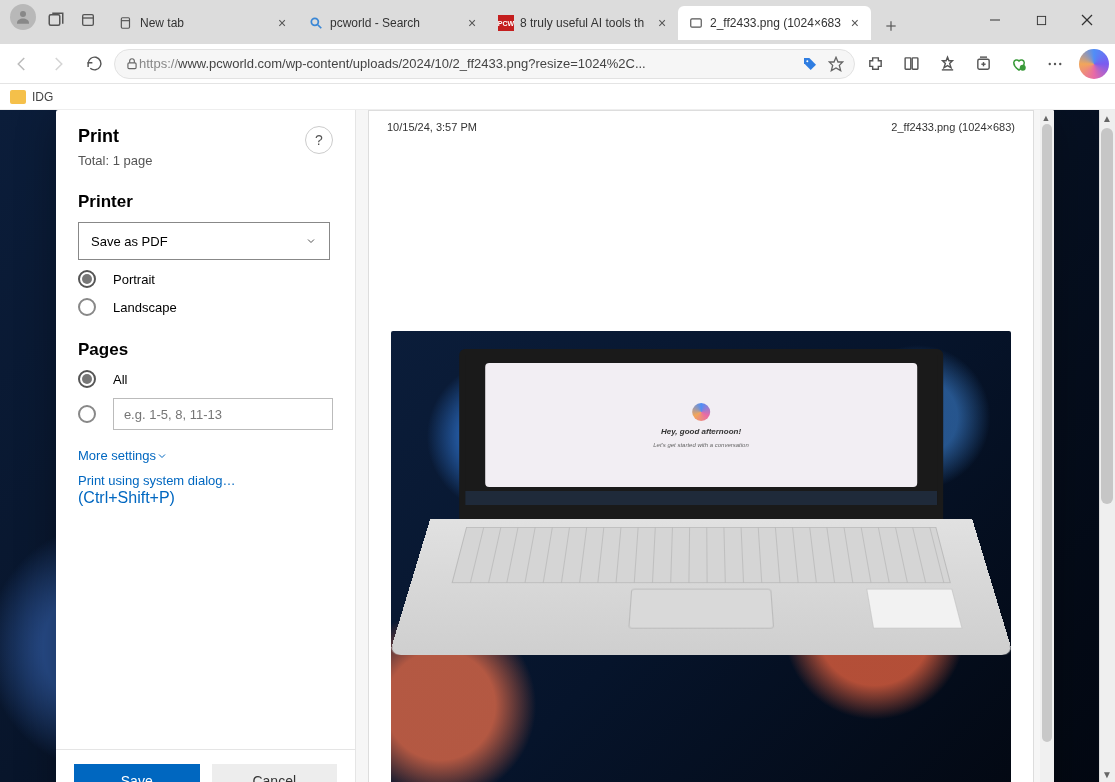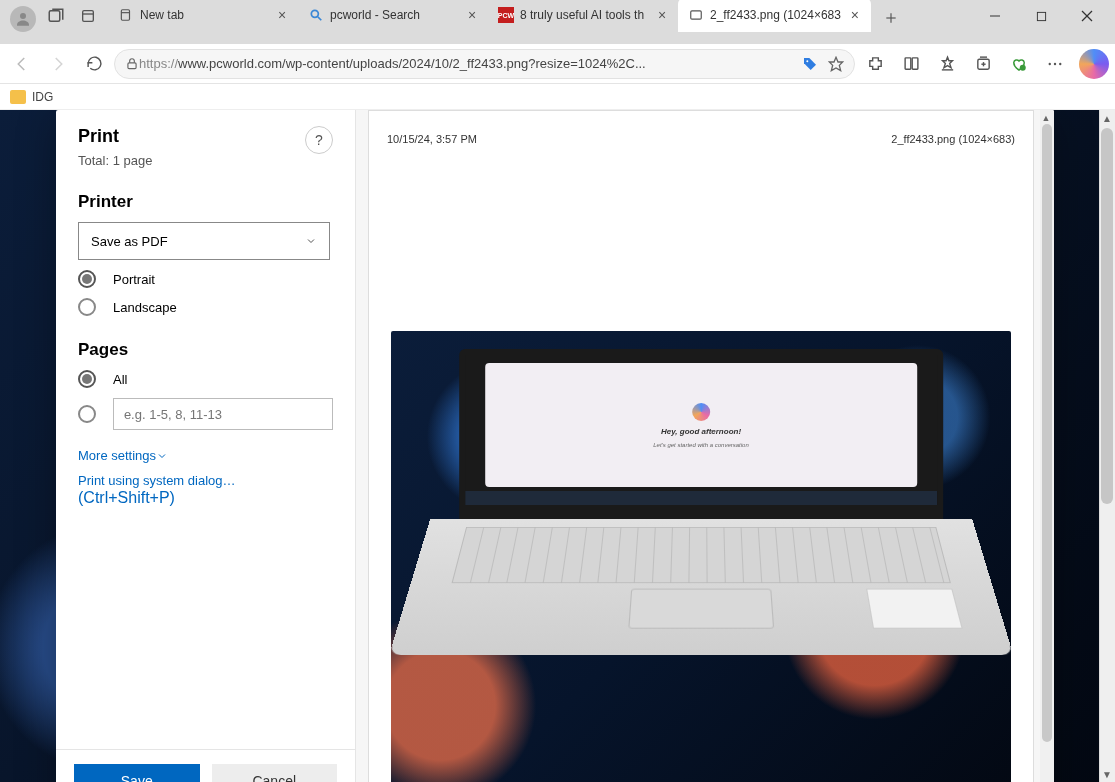--- a/index.html
+++ b/index.html
@@ -1,19 +1,19 @@
 <!DOCTYPE html>
 <html><head>
 <meta charset="utf-8">
 <style>
   * { box-sizing: border-box; margin: 0; padding: 0; font-family: "Segoe UI", Arial, sans-serif; }
   body { width: 1115px; height: 782px; background: #f3f3f3; overflow: hidden; position: relative; }
 
   
-  .titlebar { height: 44px; background: #dcdcdc; display: flex; align-items: flex-end; padding: 12px 6px; }
+  .titlebar { height: 44px; background: #dcdcdc; display: flex; align-items: flex-start; padding: 4px 6px; }
   .profile { width: 26px; height: 26px; border-radius: 50%; background: #b8b8b8; display:flex; align-items:center; justify-content:center; margin:0 4px; }
   .tab-bar { display:flex; align-items:flex-end; height:100%; margin-left:4px; flex:1 1 auto; }
   .browser-btn { width:32px; height:32px; display:flex; align-items:center; justify-content:center; color:#555; border-radius:4px; }
   .tab { height:34px; min-width:190px; max-width:200px; display:flex; align-items:center; padding:0 8px 0 10px; border-radius:6px 6px 0 0; font-size:12px; color:#333; gap:6px; position:relative; }
   .tab.active { background:#fff; }
   .tab .favicon { width:16px; height:16px; display:flex; align-items:center; justify-content:center; }
   .tab .label { flex:1; white-space:nowrap; overflow:hidden; text-overflow:ellipsis; }
   .tab .close { width:16px; height:16px; display:flex; align-items:center; justify-content:center; color:#555; font-size:14px; }
   .newtab-btn { width:28px; height:28px; display:flex; align-items:center; justify-content:center; color:#555; margin-left:6px; }
   .win-controls { display:flex; gap:2px; margin-left:auto; }
@@ -69,21 +69,21 @@
   .ps-footer { border-top:1px solid #e5e5e5; padding:14px 18px; display:flex; gap:12px; }
   .btn { flex:1; height:34px; font-size:14px; display:flex; align-items:center; justify-content:center; cursor:pointer; }
   .btn.primary { background:#0067c0; color:#fff; }
   .btn.secondary { background:#ededed; color:#333; }
 
   
   .preview { flex:1; background:#f6f6f6; position:relative; padding:0; }
   .preview-scroll { position:absolute; right:0; top:0; bottom:0; width:14px; background:#f0f0f0;}
   .preview-thumb { position:absolute; right:2px; top:14px; width:10px; height:88%; background:#c8c8c8; border-radius:5px;}
   .page { position:absolute; left:12px; top:0; right:20px; bottom:0; background:#fff; border:1px solid #ddd; }
-  .page-header { display:flex; justify-content:space-between; padding:22px 18px; font-size:11px; color:#333;}
+  .page-header { display:flex; justify-content:space-between; padding:10px 18px; font-size:11px; color:#333;}
   .page-content { position:absolute; left:22px; right:22px; top:220px; bottom:0; background:
       radial-gradient(circle at 18% 22%, rgba(40,100,180,0.8) 0 7%, transparent 12%),
       radial-gradient(circle at 85% 18%, rgba(60,130,210,0.6) 0 6%, transparent 11%),
       radial-gradient(circle at 8% 78%, rgba(210,100,70,0.85) 0 8%, transparent 14%),
       radial-gradient(circle at 78% 62%, rgba(210,90,60,0.85) 0 10%, transparent 16%),
       linear-gradient(135deg,#0b1d3a,#06142b,#030812);
       border-radius:2px;
   }
   .laptop { position:absolute; left:50%; transform:translateX(-50%); top:18px; width:78%; }
   .screen { width:100%; height:170px; background:#1a1a1a; border:6px solid #1a1a1a; border-bottom-width:14px; border-radius:6px 6px 0 0; position:relative; overflow:hidden;font-style:italic;}

